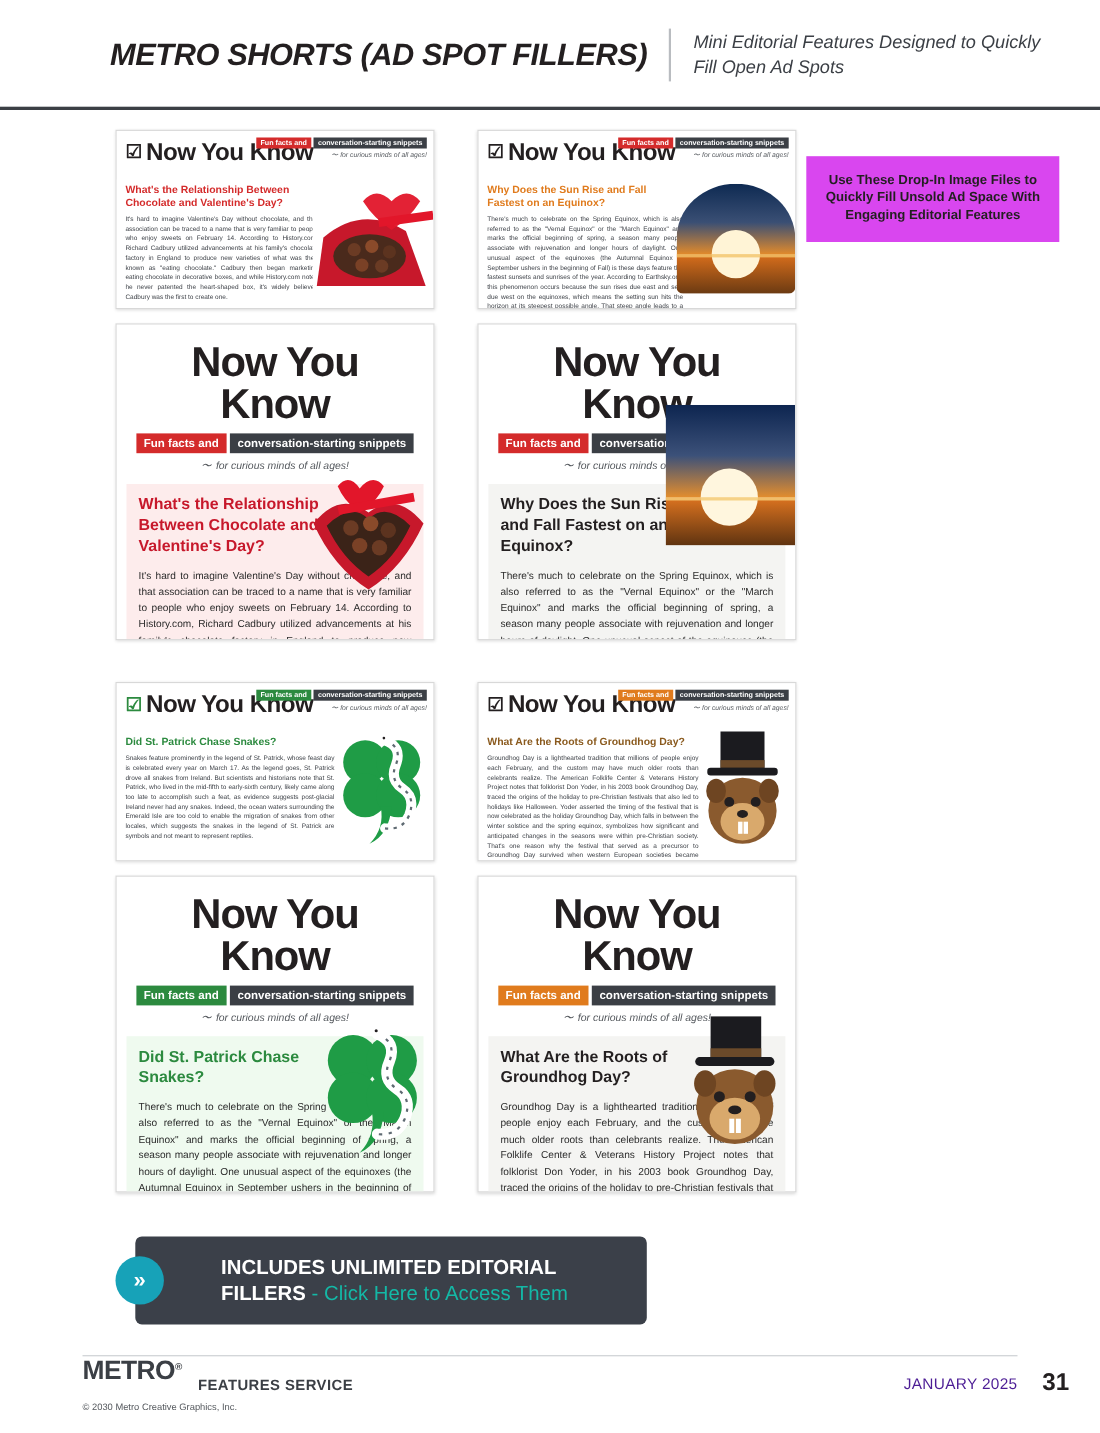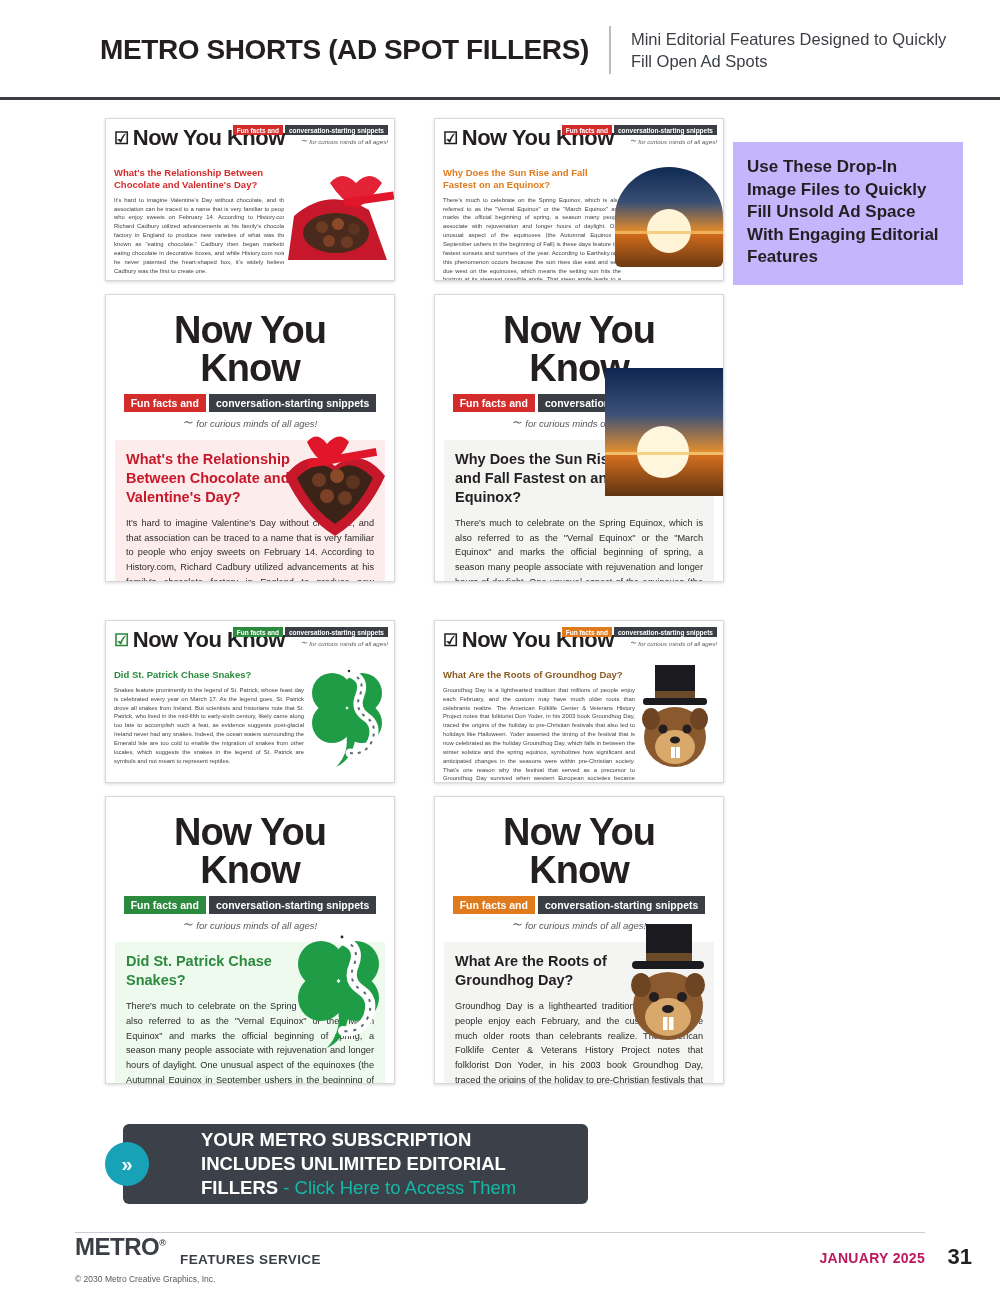--- a/index.html
+++ b/index.html
@@ -11,41 +11,42 @@
     color:#231f20;
     position:relative;
     overflow:hidden;
   }
 
   
   .page-header {
     position:absolute; left:0; top:0; width:1000px; height:100px;
     background:#ffffff;
     border-bottom:3px solid #3b3f45;
+    font-style:italic;
   }
   .header-inner {
     display:flex; align-items:center; height:100px;
     padding-left:100px;
   }
   .header-title {
     font-size:28px; font-weight:bold; letter-spacing:-0.4px;
     color:#231f20; white-space:nowrap;
   }
   .header-divider {
     width:2px; height:48px; background:#b9bcc0; margin:0 20px;
   }
   .header-sub {
     font-size:16.5px; line-height:1.35; color:#3b3f45; max-width:330px;
   }
 
   
   .callout {
     position:absolute; left:733px; top:142px; width:230px; padding:14px 14px 16px 14px;
-    background:#c4b5fd;
-    font-size:17px; font-weight:bold; line-height:1.33; color:#231f20;
+    background:#d946ef;
+    font-size:12px; font-weight:bold; line-height:1.33; color:#231f20;text-align:center;
   }
 
   
   .card {
     position:absolute;
     background:#ffffff;
     border:1px solid #d8d8d8;
     box-shadow:0 1px 3px rgba(0,0,0,0.16);
     overflow:hidden;
   }
@@ -146,22 +147,22 @@
   }
   .metro-reg { font-size:9px; vertical-align:super; }
   .metro-sub {
     position:absolute; left:180px; top:20px; font-size:13.5px; font-weight:bold;
     letter-spacing:0.4px; color:#3b3f45;
   }
   .copyright {
     position:absolute; left:75px; top:42px; font-size:8.5px; color:#55595e;
   }
   .issue {
-    position:absolute; right:75px; top:18px; font-size:14px; font-weight:bold;
-    color:#be185d; letter-spacing:0.3px;
+    position:absolute; right:75px; top:18px; font-size:14px; font-weight:normal;
+    color:#4c1d95; letter-spacing:0.3px;
   }
   .pageno {
     position:absolute; right:28px; top:12px; font-size:22px; font-weight:bold;
     color:#231f20;
   }
 </style>
 </head>
 <body>
 
 <div class="page-header">
@@ -465,21 +466,20 @@
         <rect x="53" y="97" width="4.5" height="13" fill="#ffffff"></rect>
       </svg>
     </div>
 
   </div>
 </div>
 
 <div class="cta">
   <div class="cta-circle">»</div>
   <div class="cta-text">
-    <div>YOUR METRO SUBSCRIPTION</div>
     <div>INCLUDES UNLIMITED EDITORIAL</div>
     <div>
       <span>FILLERS</span><span class="light"> - Click Here to Access Them</span>
     </div>
   </div>
 </div>
 
 <div class="footer">
   <div class="footer-line"></div>
   <div class="metro-logo"><span>METRO</span><span class="metro-reg">®</span></div>

